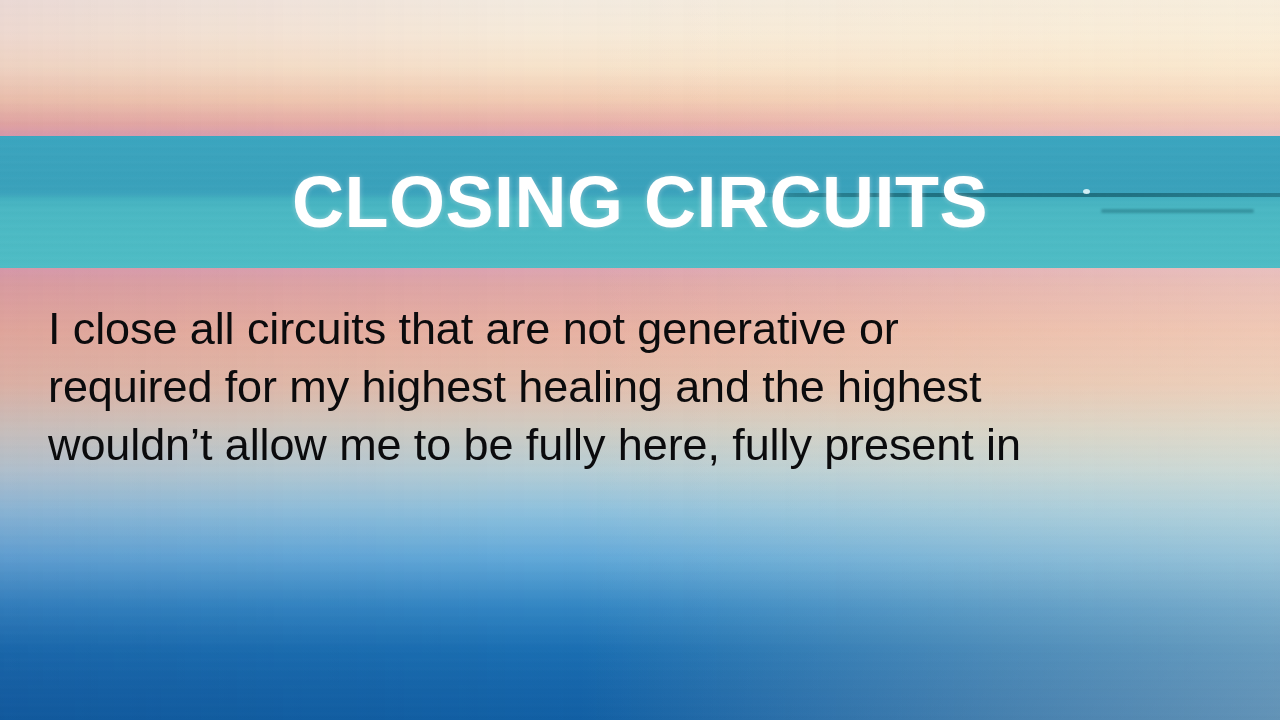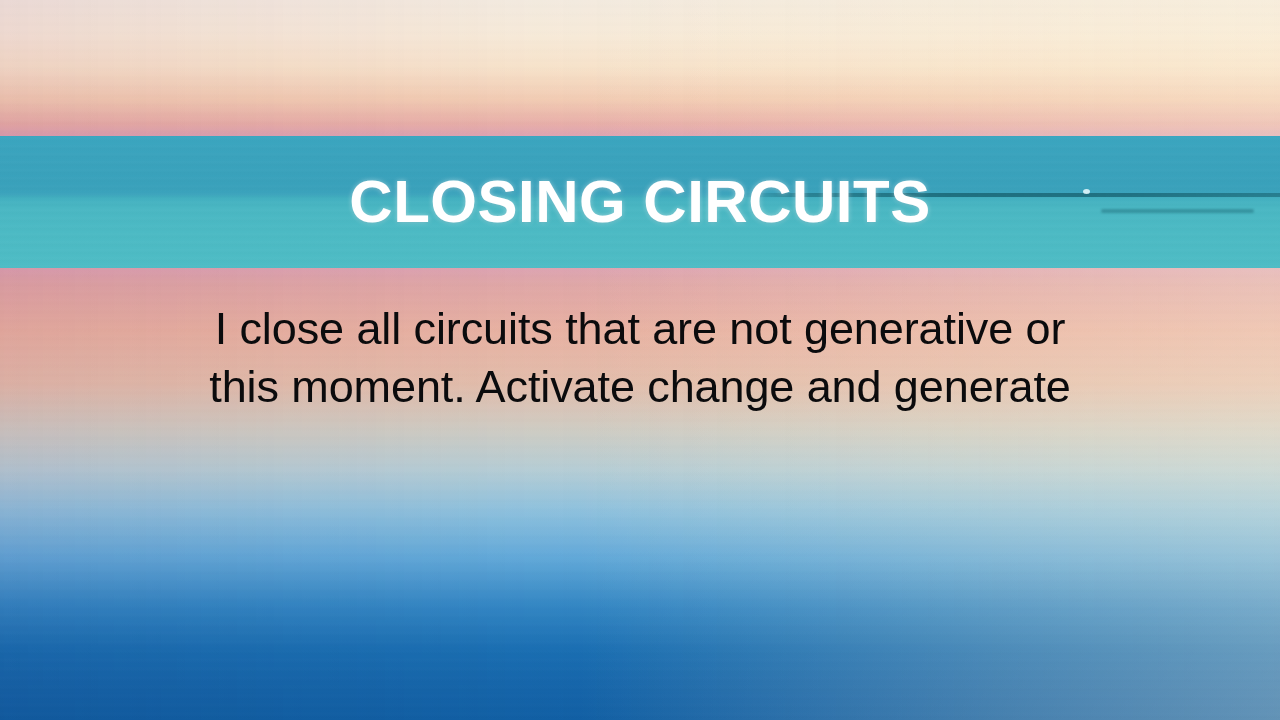--- a/index.html
+++ b/index.html
@@ -153,41 +153,42 @@
 
   
   .title-text {
     position: absolute;
     left: 0;
     right: 0;
     top: 50%;
     transform: translateY(-50%);
     text-align: center;
     color: #ffffff;
-    font-size: 60px;
+    font-size: 72px;
     font-weight: 700;
     letter-spacing: 0.5px;
     line-height: 1;
     white-space: nowrap;
     text-shadow: 0 0 5px rgba(255,255,255,0.45),
                  0 1px 2px rgba(30,110,130,0.22);
   }
 
   
   .body-block {
     position: absolute;
     left: 0;
     right: 0;
     top: 300px;
-    text-align: center;
+    text-align: left;
     color: #0b0b0d;
     font-size: 45px;
     font-weight: 400;
     line-height: 58px;
     letter-spacing: -0.1px;
+    padding-left: 48px;
   }
   .body-line {
     display: block;
     white-space: nowrap;
   }
 </style>
 </head>
 <body>
 
 <div id="slide">
@@ -200,16 +201,17 @@
   <div class="title-band">
     <div class="band-streaks"></div>
     <div class="band-horizon"></div>
     <div class="band-shore"></div>
     <div class="band-glint"></div>
     <div class="title-text">CLOSING CIRCUITS</div>
   </div>
 
   <div class="body-block">
     <span class="body-line">I close all circuits that are not generative or</span>
-    <span class="body-line">this moment. Activate change and generate</span>
+    <span class="body-line">required for my highest healing and the highest</span>
+    <span class="body-line">wouldn’t allow me to be fully here, fully present in</span>
   </div>
 
 </div>
 
 </body></html>

